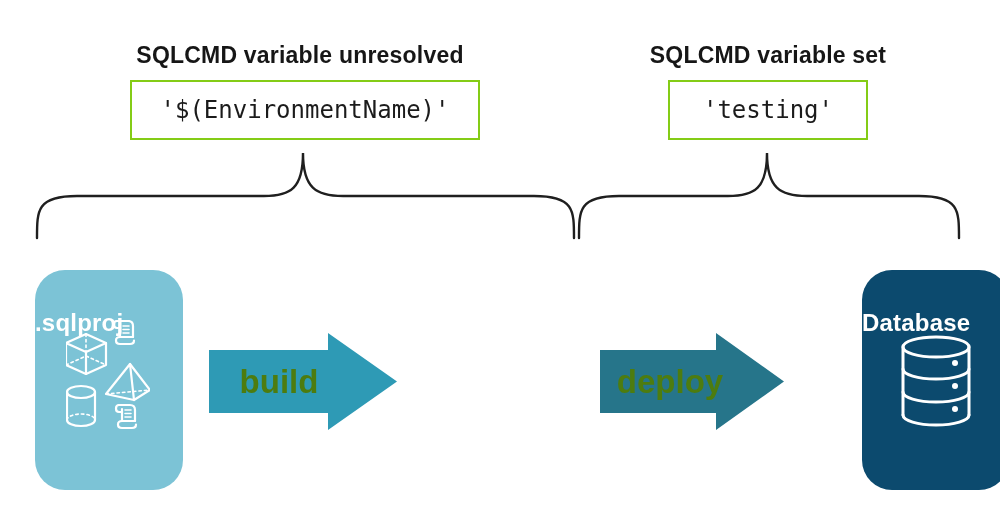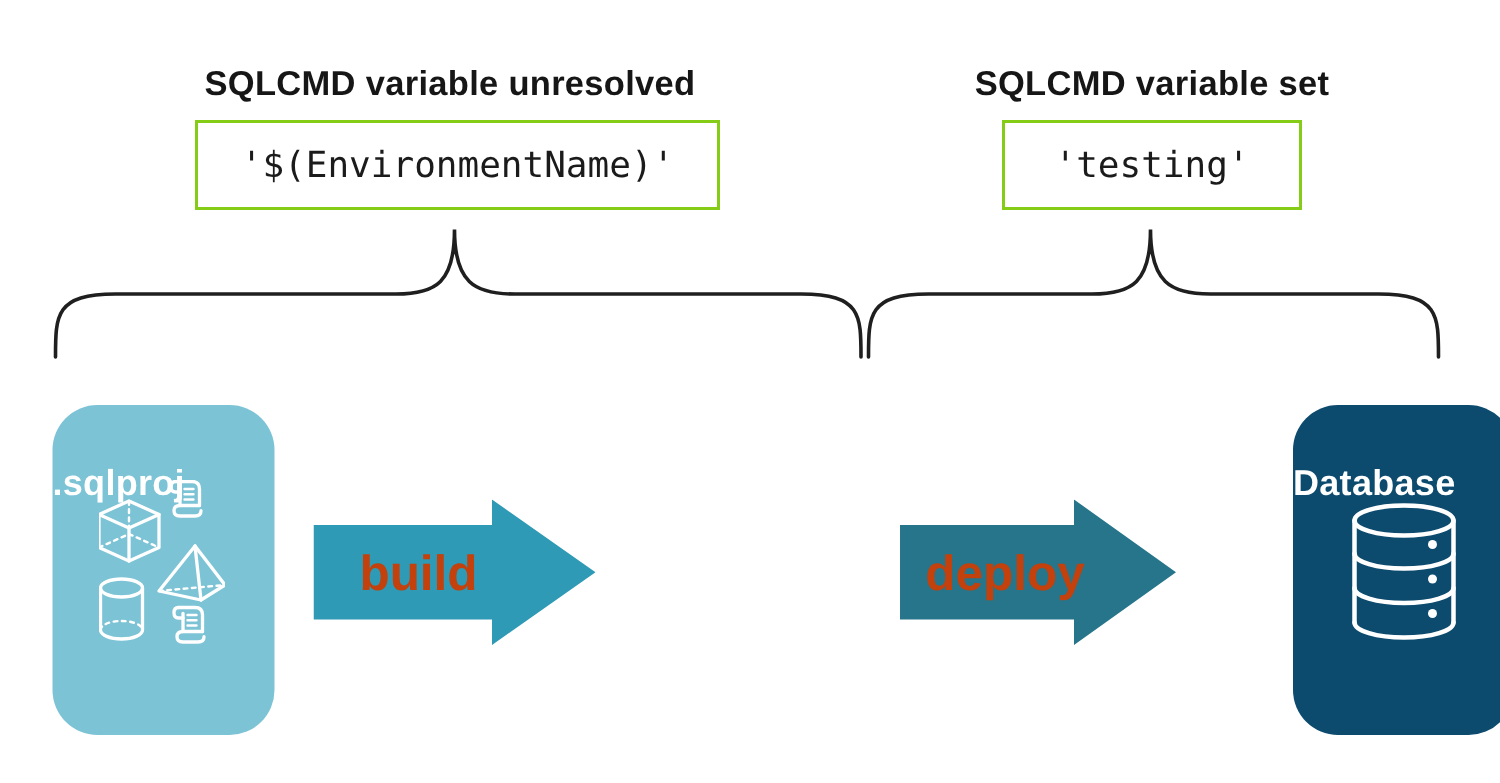--- a/index.html
+++ b/index.html
@@ -44,21 +44,21 @@
   .stage-icon svg *{stroke:#ffffff;fill:none;stroke-linejoin:round;stroke-linecap:round;}
   .arrow{position:absolute;top:333px;height:97px;}
   .arrow-build{left:209px;width:188px;}
   .arrow-deploy{left:600px;width:184px;}
   .arrow svg{position:absolute;left:0;top:0;}
   .arrow-build svg polygon{fill:#2e9ab5;}
   .arrow-deploy svg polygon{fill:#26758a;}
   .arrow-label{
     position:absolute;left:8px;width:124px;top:0;height:97px;
     display:flex;align-items:center;justify-content:center;
-    color:#c2410c;font-size:33px;font-weight:700;
+    color:#4d7c0f;font-size:33px;font-weight:700;
   }
   .dots circle{fill:#ffffff;stroke:none !important;}
 </style>
 </head>
 <body>
 
 <div class="canvas">
 
   <div class="heading heading-left">SQLCMD variable unresolved</div>
   <div class="heading heading-right">SQLCMD variable set</div>

